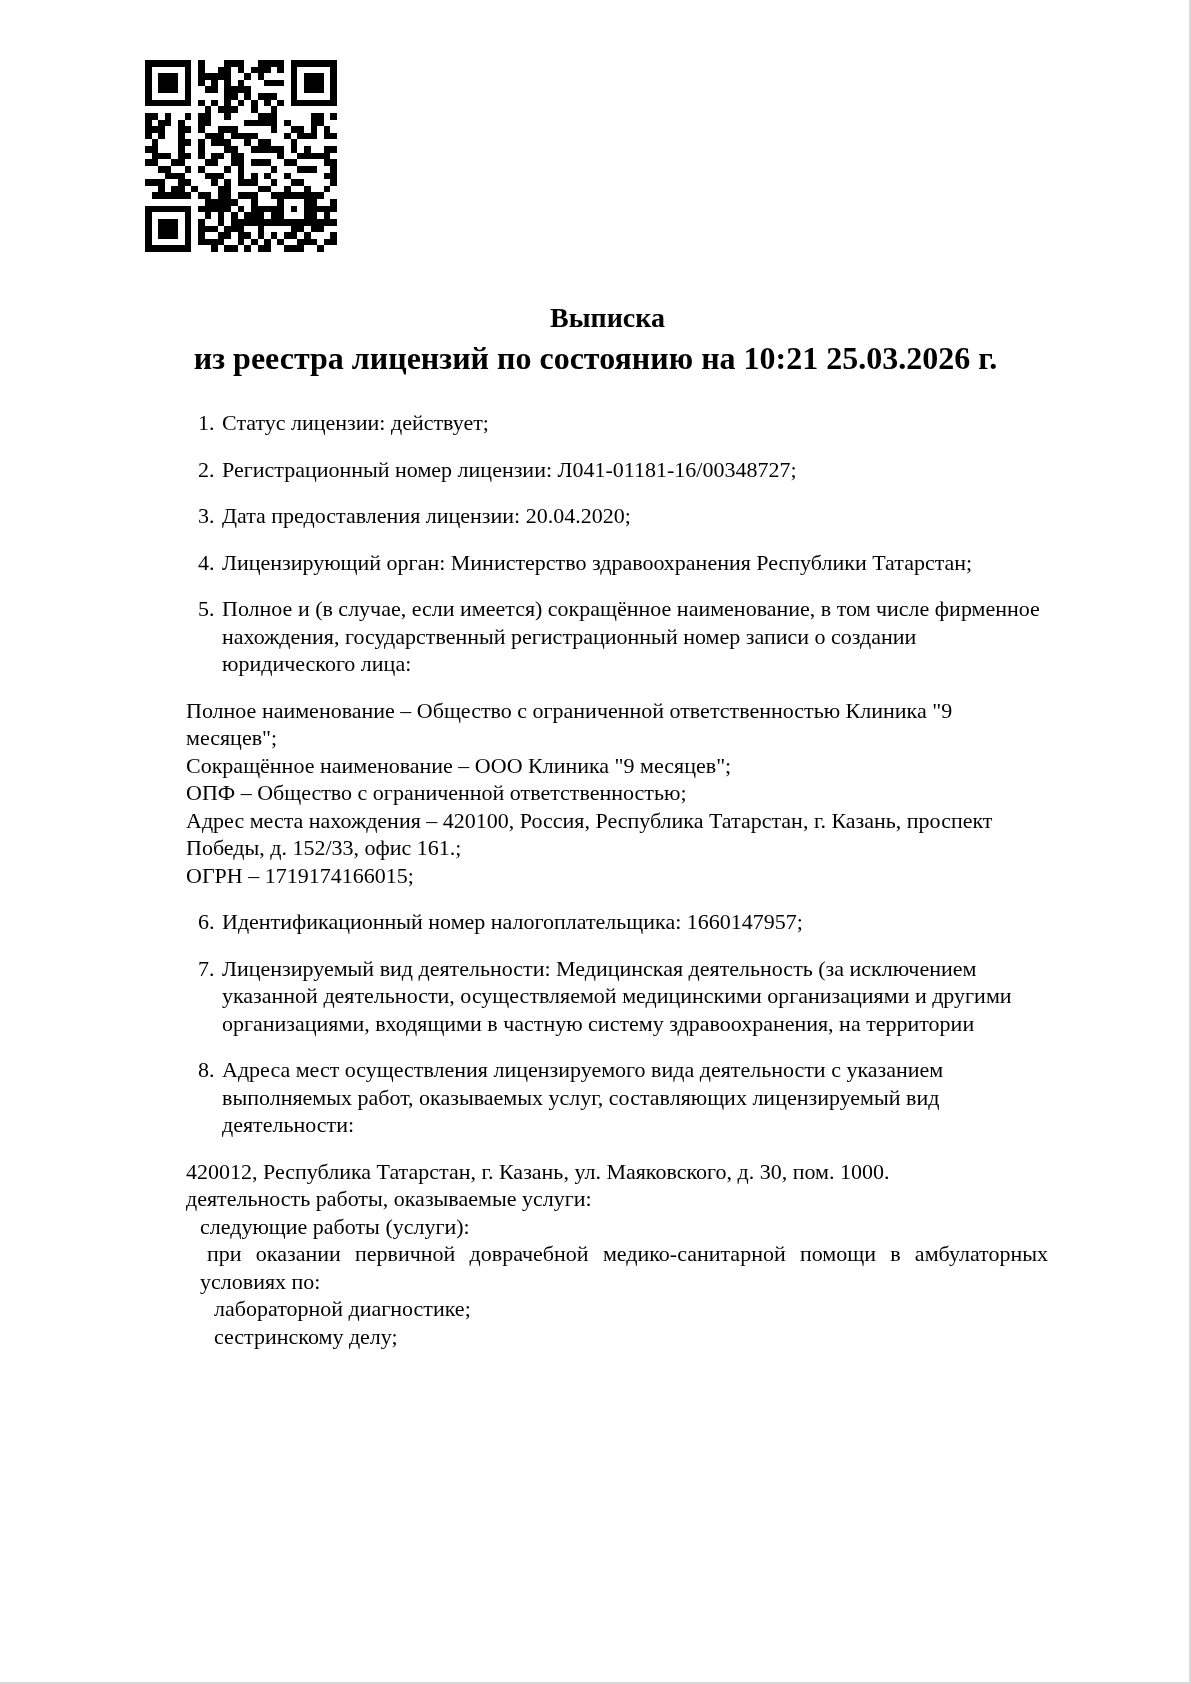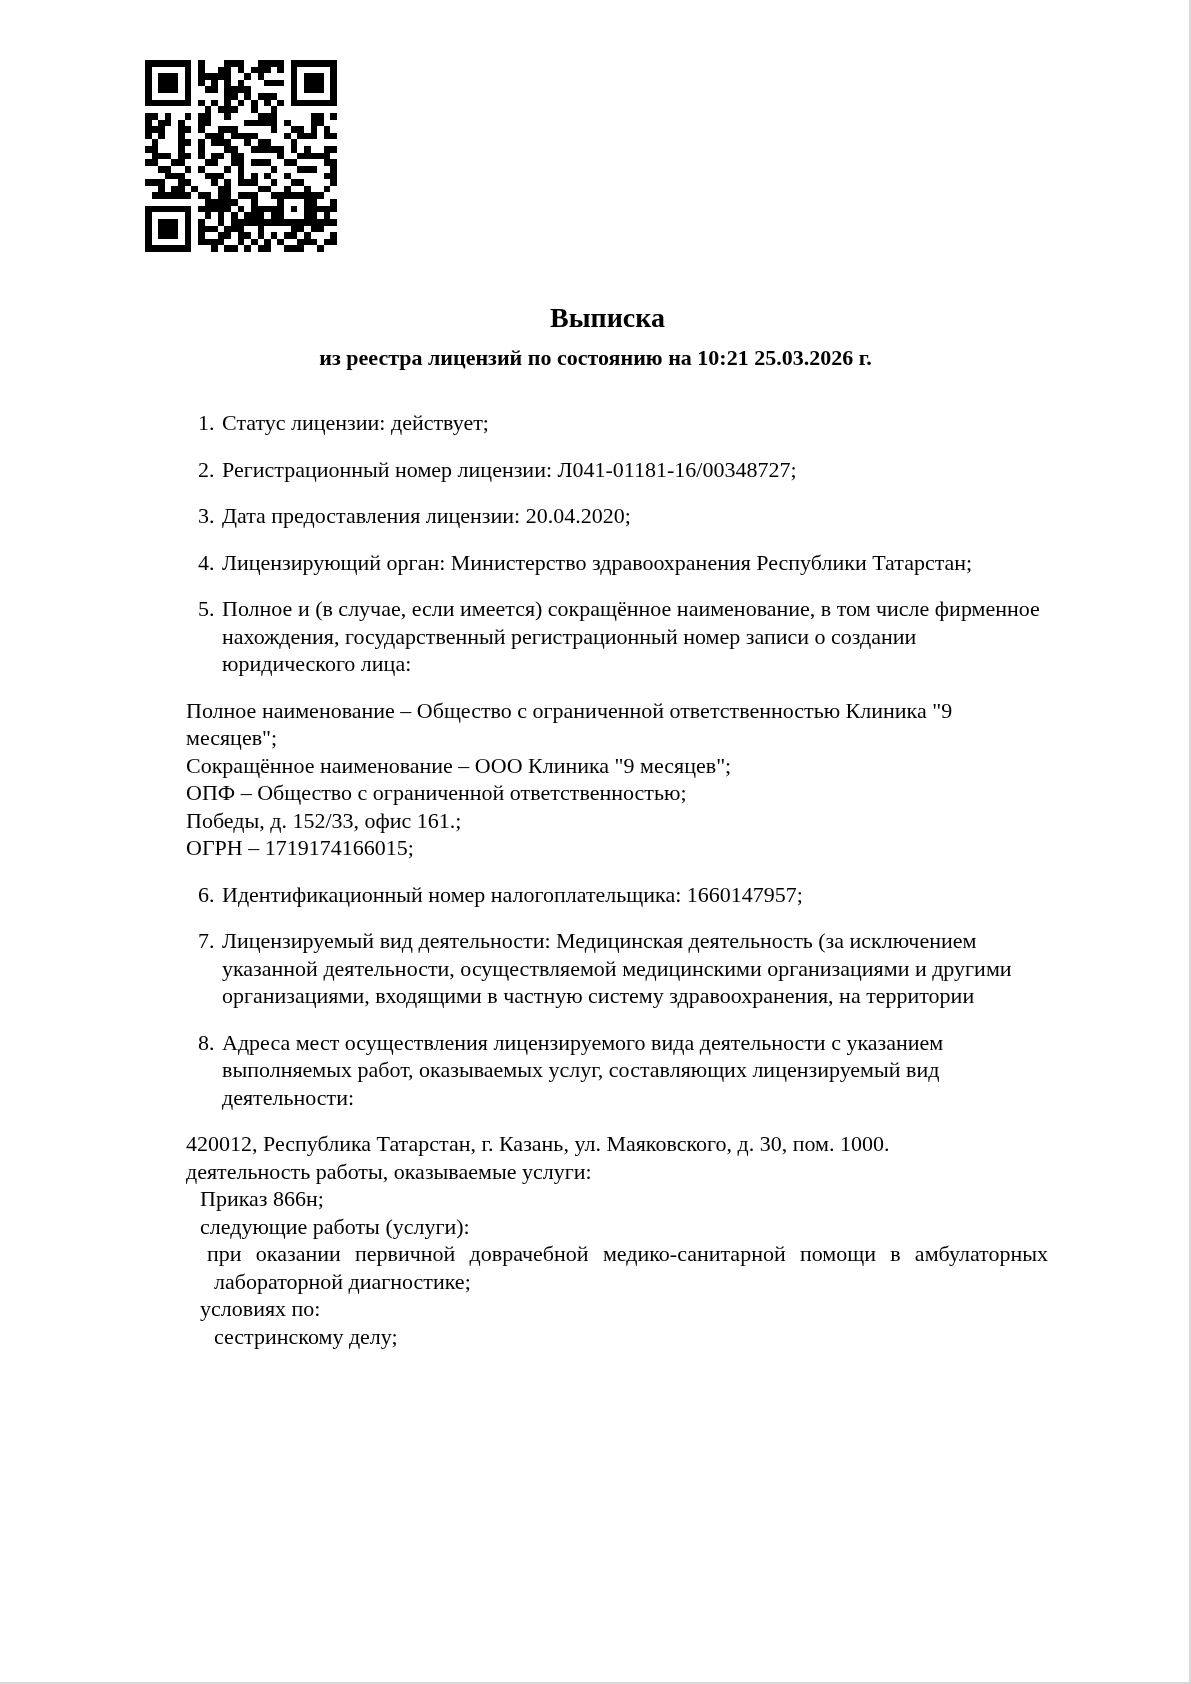--- a/index.html
+++ b/index.html
@@ -15,21 +15,21 @@
   .qr{
     position:absolute;left:145px;top:60px;width:192px;height:192px;
   }
   .qr svg{width:100%;height:100%;display:block;}
   .title{
     position:absolute;left:0;top:292px;width:100%;
     text-align:center;font-weight:bold;font-size:28px;line-height:28px;margin:12px;
   }
   .subtitle{
     position:absolute;left:0;top:344px;width:100%;
-    text-align:center;font-weight:bold;font-size:22px;line-height:28px;margin:0;
+    text-align:center;font-weight:bold;font-size:32px;line-height:28px;margin:0;
   }
   .content{
     position:absolute;left:186px;top:409px;width:862px;
     font-size:22px;line-height:27.5px;
   }
   .block{margin:0 0 19px 0;}
   .line{white-space:nowrap;}
   .line.just{white-space:normal;text-align:justify;text-align-last:justify;}
   .block.item{position:relative;margin-left:12px;padding-left:24px;}
   .block.item .num{position:absolute;left:0;}
@@ -501,40 +501,40 @@
       <div class="block item">
         <div class="line"><span class="num">5.</span><span>Полное и (в случае, если имеется) сокращённое наименование, в том числе фирменное</span></div>
         <div class="line">нахождения, государственный регистрационный номер записи о создании</div>
         <div class="line">юридического лица:</div>
       </div>
       <div class="block plain">
         <div class="line">Полное наименование – Общество с ограниченной ответственностью Клиника "9</div>
         <div class="line">месяцев";</div>
         <div class="line">Сокращённое наименование – ООО Клиника "9 месяцев";</div>
         <div class="line">ОПФ – Общество с ограниченной ответственностью;</div>
+        <div class="line">Адрес места нахождения – 420100, Россия, Республика Татарстан, г. Казань, проспект</div>
         <div class="line">Победы, д. 152/33, офис 161.;</div>
         <div class="line">ОГРН – 1719174166015;</div>
       </div>
       <div class="block item">
         <div class="line"><span class="num">6.</span><span>Идентификационный номер налогоплательщика: 1660147957;</span></div>
       </div>
       <div class="block item">
         <div class="line"><span class="num">7.</span><span>Лицензируемый вид деятельности: Медицинская деятельность (за исключением</span></div>
         <div class="line">указанной деятельности, осуществляемой медицинскими организациями и другими</div>
         <div class="line">организациями, входящими в частную систему здравоохранения, на территории</div>
       </div>
       <div class="block item">
         <div class="line"><span class="num">8.</span><span>Адреса мест осуществления лицензируемого вида деятельности с указанием</span></div>
         <div class="line">выполняемых работ, оказываемых услуг, составляющих лицензируемый вид</div>
         <div class="line">деятельности:</div>
       </div>
       <div class="block plain">
         <div class="line">420012, Республика Татарстан, г. Казань, ул. Маяковского, д. 30, пом. 1000.</div>
         <div class="line">деятельность работы, оказываемые услуги:</div>
-        <div class="line ind1">Приказ 866н;</div>
         <div class="line ind1">следующие работы (услуги):</div>
         <div class="line just ind2">при оказании первичной доврачебной медико-санитарной помощи в амбулаторных</div>
+        <div class="line ind1">условиях по:</div>
         <div class="line ind3">лабораторной диагностике;</div>
-        <div class="line ind1">условиях по:</div>
         <div class="line ind3">сестринскому делу;</div>
       </div>
     </div>
 </div>
 
 </body></html>

